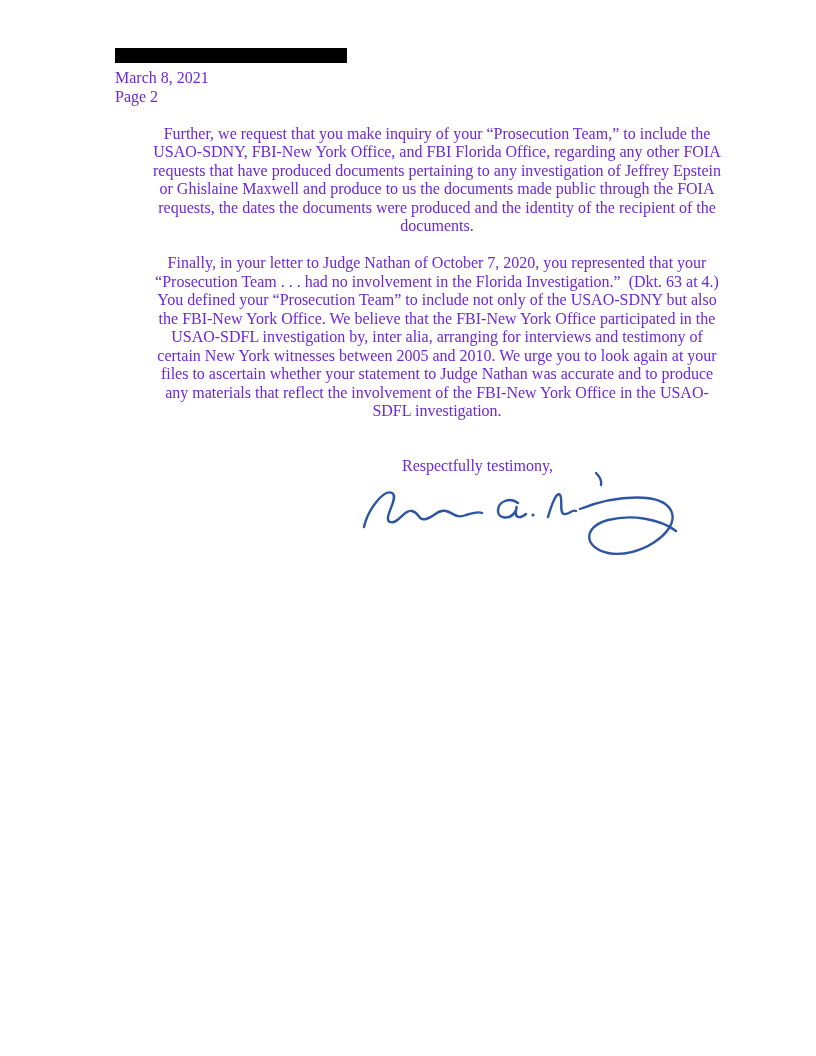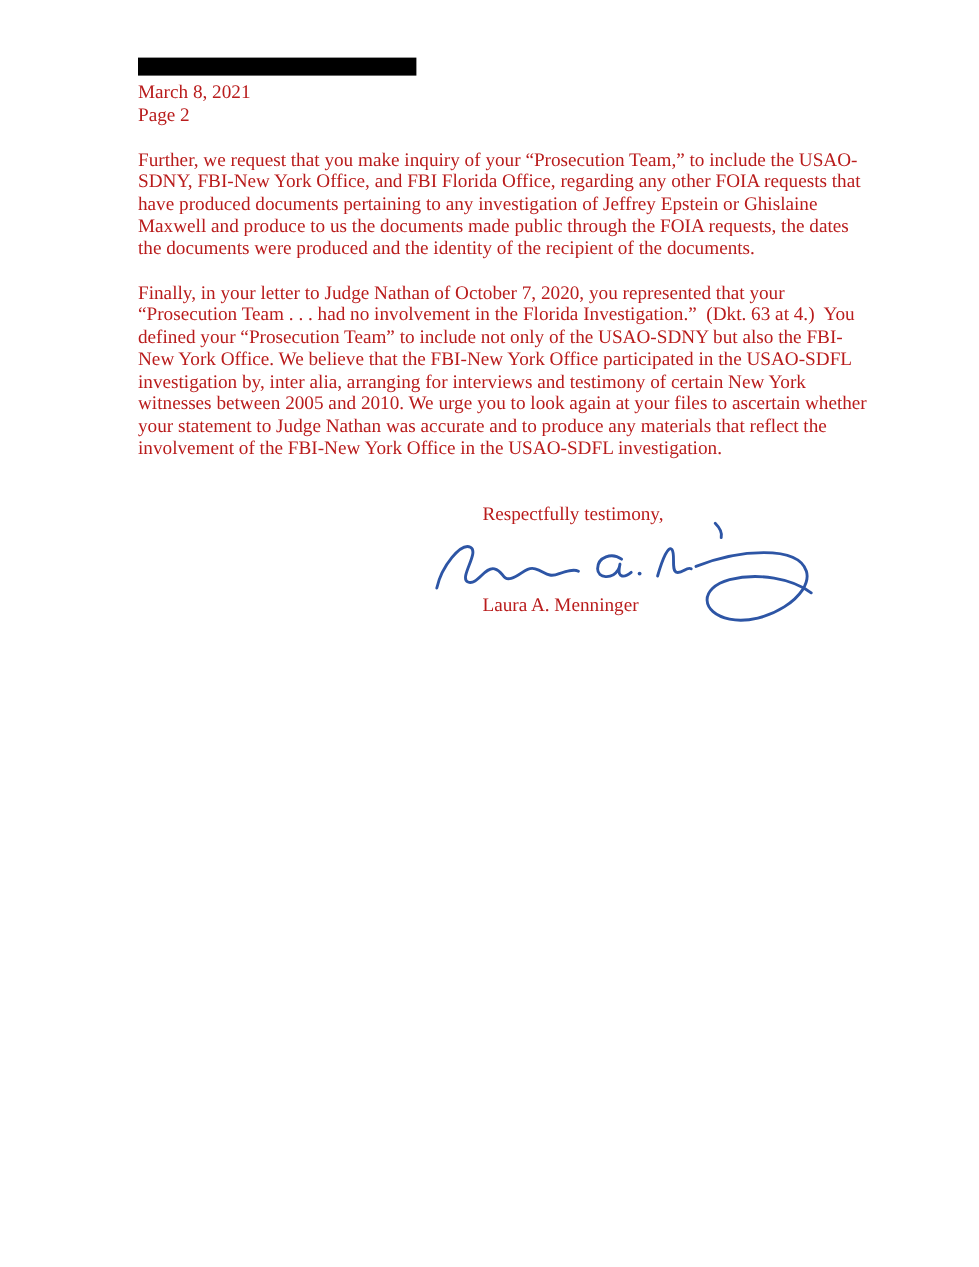--- a/index.html
+++ b/index.html
@@ -3,38 +3,39 @@
 <meta charset="utf-8">
 <style>
   * { margin: 0; padding: 0; box-sizing: border-box; }
   html, body { background: #ffffff; }
   .page {
     position: relative;
     width: 816px;
     height: 1056px;
     margin: 0 auto;
     background: #ffffff;
-    color: #b91c1c;
+    color: #6d28d9;
     font-family: "Liberation Serif", "DejaVu Serif", serif;
     font-size: 16px;
     line-height: 18.5px;
     padding: 48px 93px 0 115px;
     overflow: hidden;
   }
   .redaction-bar {
     width: 232px;
     height: 15px;
     background: #000000;
     margin-bottom: 6px;
   }
   .header-line { white-space: pre-wrap; }
   .para {
     margin-top: 18.5px;
     white-space: pre-wrap;
-    text-align: left;
+    text-align: center;
+    margin-left: 36px;
   }
   .em { }
   .closing {
     margin-left: 287px;
     margin-top: 36px;
   }
   .signature-wrap {
     position: relative;
     height: 58px;
   }
@@ -77,17 +78,16 @@
         <path d="M158,34 C150,28 138,32 138,42 C138,50 150,51 155,43 C157,40 157,34 156,42 C155,49 160,50 166,45"></path>
         <circle cx="173" cy="46" r="1.6" fill="#2d55a5" stroke="none"></circle>
 
         <path d="M188,48 C192,34 197,22 200,26 C203,30 199,44 204,45 C209,46 212,40 216,42"></path>
 
         <path d="M236,4 C240,8 242,12 241,16"></path>
 
         <path d="M220,40 C255,26 305,22 312,44 C318,64 278,90 248,84 C224,79 222,58 248,51 C272,45 300,50 316,62"></path>
       </svg>
     </div>
-    <div>Laura A. Menninger</div>
   </div>
 
 
 </div>
 
 </body></html>

